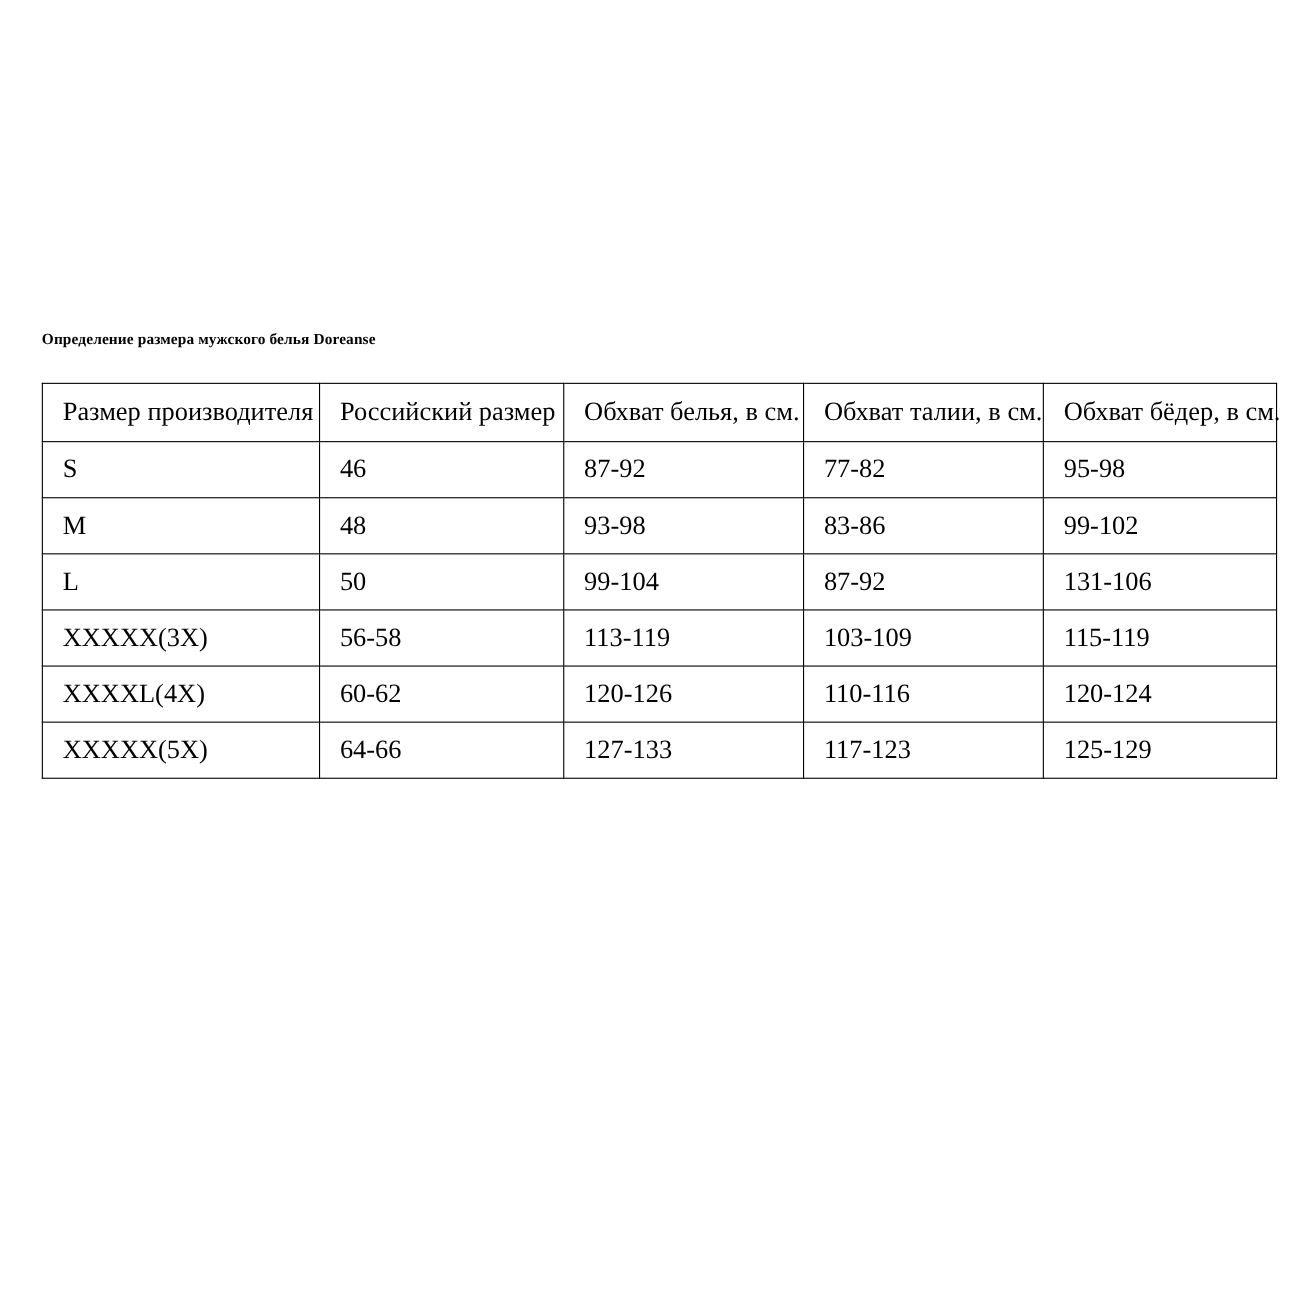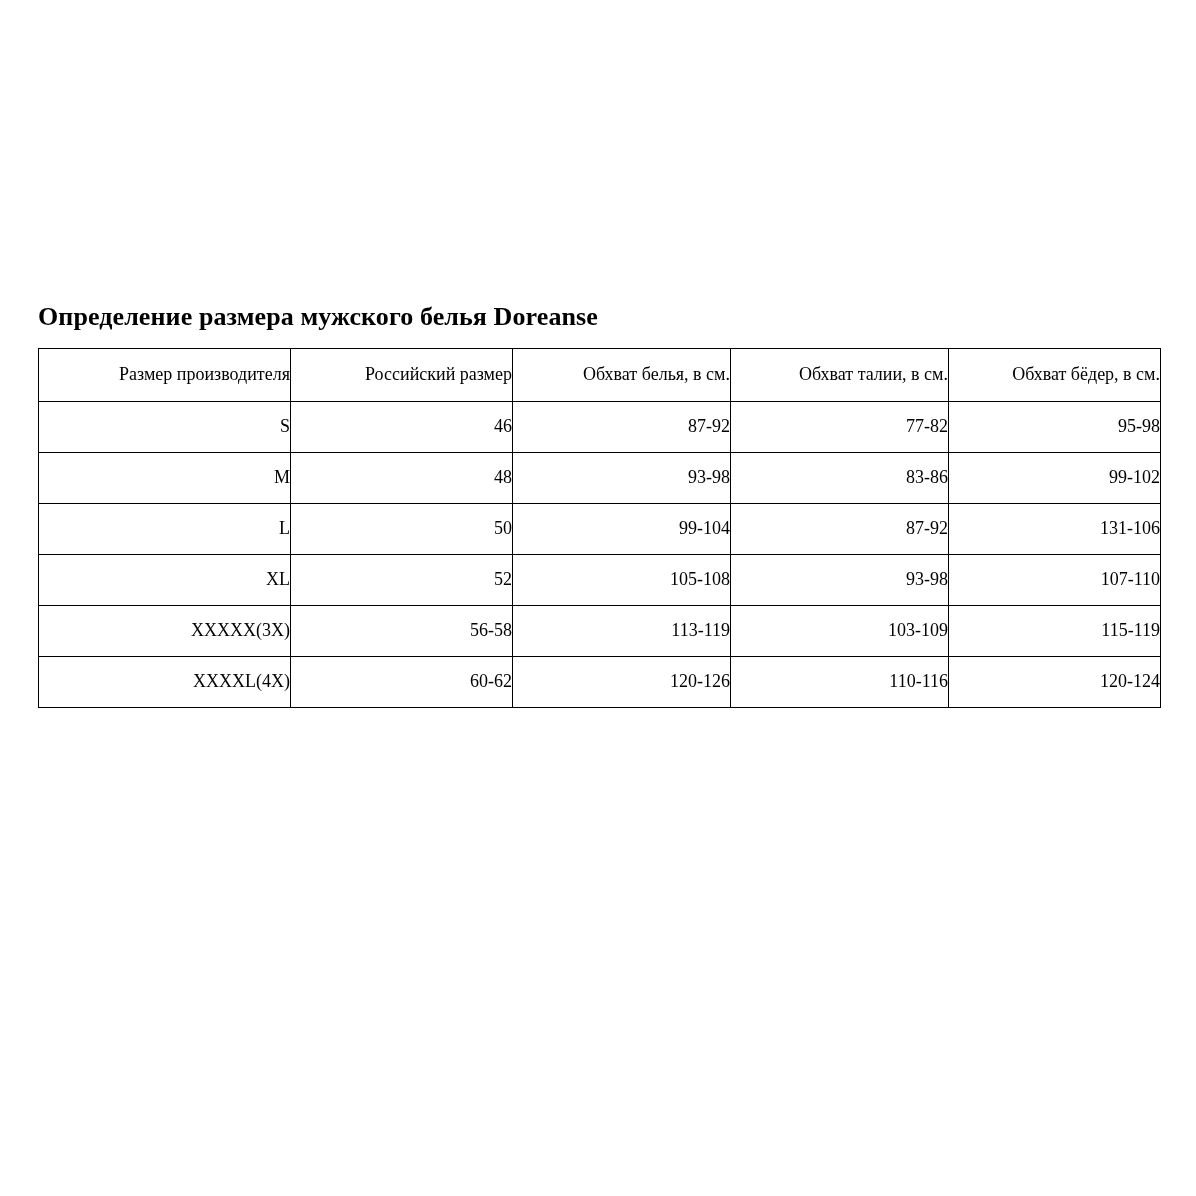--- a/index.html
+++ b/index.html
@@ -19,21 +19,21 @@
     position: absolute;
     left: 0;
     top: 0;
     width: 1196px;
     height: 1196px;
   }
   .doc-title {
     position: absolute;
     left: 38px;
     top: 302px;
-    font-size: 26px;
+    font-size: 14px;
     font-weight: bold;
     letter-spacing: 0.1px;
     white-space: nowrap;
   }
   .size-table {
     position: absolute;
     left: 38px;
     top: 348px;
     width: 1122px;
     border-collapse: collapse;
@@ -41,25 +41,25 @@
   }
   .size-table col.c0 { width: 252px; }
   .size-table col.c1 { width: 222px; }
   .size-table col.c2 { width: 218px; }
   .size-table col.c3 { width: 218px; }
   .size-table col.c4 { width: 212px; }
 
   .size-table th,
   .size-table td {
     border: 1px solid #000000;
-    text-align: right;
+    text-align: left;
     vertical-align: middle;
     padding: 0 0 0 18px;
     height: 50px;
-    font-size: 18px;
+    font-size: 24px;
     font-weight: normal;
     line-height: 1.2;
     white-space: nowrap;
   }
   .size-table thead th {
     height: 52px;
   }
 </style>
 </head>
 <body>
@@ -101,36 +101,36 @@
         <td>99-102</td>
       </tr>
       <tr>
         <td>L</td>
         <td>50</td>
         <td>99-104</td>
         <td>87-92</td>
         <td>131-106</td>
       </tr>
       <tr>
-        <td>XL</td>
-        <td>52</td>
-        <td>105-108</td>
-        <td>93-98</td>
-        <td>107-110</td>
-      </tr>
-      <tr>
         <td>XXXXX(3X)</td>
         <td>56-58</td>
         <td>113-119</td>
         <td>103-109</td>
         <td>115-119</td>
       </tr>
       <tr>
         <td>XXXXL(4X)</td>
         <td>60-62</td>
         <td>120-126</td>
         <td>110-116</td>
         <td>120-124</td>
       </tr>
+      <tr>
+        <td>XXXXX(5X)</td>
+        <td>64-66</td>
+        <td>127-133</td>
+        <td>117-123</td>
+        <td>125-129</td>
+      </tr>
     </tbody>
   </table>
 
 </div>
 
 </body></html>

